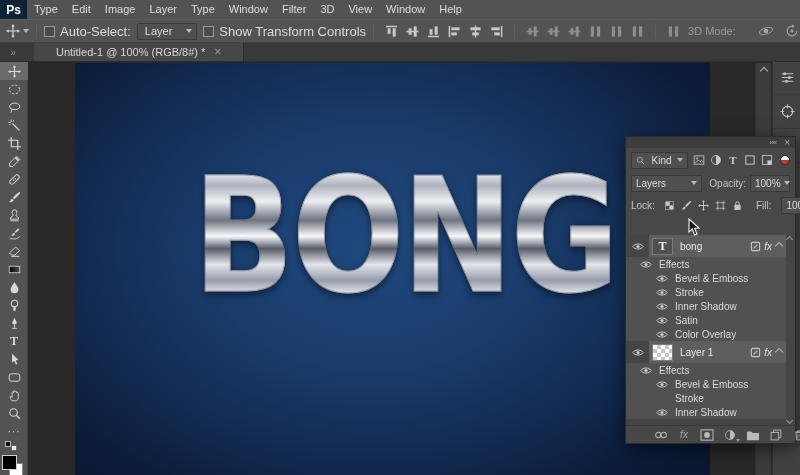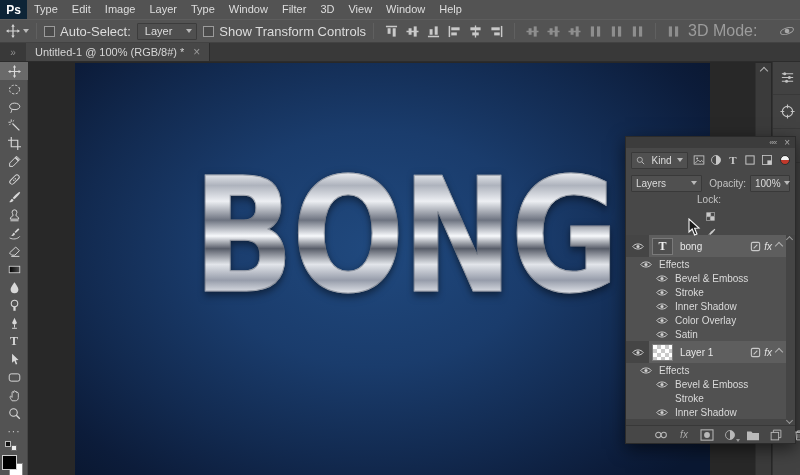--- a/index.html
+++ b/index.html
@@ -21,29 +21,29 @@
   .chkbox { width:11px; height:11px; border:1px solid #9b9b9b; background:#4a4a4a; margin-right:5px; flex:none; }
   .ob-label { font-size:13px; color:#dcdcdc; white-space:nowrap; }
   .ob-dd { height:17px; background:#4f4f4f; border:1px solid #3c3c3c; border-radius:1px; display:flex; align-items:center; padding:0 4px 0 7px; margin:0 6px; color:#dcdcdc; font-size:11px; }
   .ob-dd .dd-chev { margin-left:14px; }
   .al-ic { width:13px; height:13px; color:#c9c9c9; margin:0 4px; flex:none; }
   .al-ic svg { width:100%; height:100%; display:block; }
   .dim { color:#8e8e8e; }
   .r90 svg { transform:rotate(90deg); }
   .flipx svg { transform:scaleX(-1); }
   .flipy svg { transform:rotate(90deg) scaleX(-1); }
-  .mode3d { font-size:16px; color:#9c9c9c; margin:0 17px 0 4px; white-space:nowrap; }
+  .mode3d { font-size:11px; color:#9c9c9c; margin:0 17px 0 4px; white-space:nowrap; }
   .ic3d { width:16px; height:14px; color:#a8a8a8; margin:0 5px; flex:none; }
   .ic3d svg { width:100%; height:100%; display:block; }
 
   
   .tabbar { position:absolute; left:0; top:43px; width:800px; height:19px; background:#393939; border-bottom:1px solid #2c2c2c; display:flex; align-items:stretch; z-index:40; }
   .tab-over { width:26px; color:#8f8f8f; font-size:10px; line-height:19px; text-align:center; }
   .tab-over::before { content:"\00BB"; }
-  .doctab { background:#474747; color:#d6d6d6; font-size:11px; line-height:18px; padding:0 9px; display:flex; align-items:center; border-right:1px solid #2c2c2c; }
+  .doctab { background:#474747; color:#d6d6d6; font-size:11px; line-height:18px; padding:0 22px; display:flex; align-items:center; border-right:1px solid #2c2c2c;margin-left:8px; }
   .tab-close { color:#9a9a9a; font-size:12px; margin-left:9px; }
   .tab-close::before { content:"\00D7"; }
 
   
   .toolbar { position:absolute; left:0; top:62px; width:28px; height:413px; background:#535353; border-right:1px solid #454545; z-index:40; }
   .tool { width:28px; height:18px; display:flex; align-items:center; justify-content:center; color:#d8d8d8; }
   .tool svg { width:13px; height:13px; display:block; }
   .tool.sel { background:#6a6a6a; }
   .tool-t { font-size:12px; font-weight:bold; font-family:"Liberation Serif", serif; }
   .tool-dots { color:#cfcfcf; font-size:10px; letter-spacing:1px; }
@@ -94,21 +94,21 @@
   .lp-dd-kind .mag svg { width:100%; height:100%; display:block; }
   .lp-dd .grow { flex:1; }
   .fic { width:12px; height:12px; color:#c9c9c9; flex:none; }
   .fic svg { width:100%; height:100%; display:block; }
   .fic-t { font-size:11px; font-weight:bold; line-height:12px; text-align:center; font-family:"Liberation Serif", serif; }
   .ftoggle { width:10px; height:10px; border-radius:50%; background:linear-gradient(180deg,#f3f3f3 55%, #c0392b 55%); border:1px solid #2e2e2e; margin-left:2px; flex:none; }
   .lp-blend { height:22px; }
   .lp-dd-blend { width:88px; }
   .lp-lbl { color:#c3c3c3; margin:0 3px 0 7px; white-space:nowrap; }
   .lp-dd-num { width:40px; margin-left:1px; }
-  .lp-lock { height:22px; gap:6px;flex-direction:column; }
+  .lp-lock { height:22px; gap:6px; }
   .lic { width:11px; height:11px; color:#c9c9c9; flex:none; }
   .lic svg { width:100%; height:100%; display:block; }
   .lp-rows { position:absolute; left:0; top:98px; width:169px; height:192px; background:#454545; overflow:hidden; }
   .lrow { display:flex; align-items:center; }
   .lrow .gutter { width:23px; flex:none; display:flex; align-items:center; justify-content:center; color:#cfcfcf; }
   .eye { width:12px; height:9px; color:#cfcfcf; }
   .eye svg { width:100%; height:100%; display:block; }
   .lrow-layer { height:22px; }
   .lrow-layer .body { flex:1; height:22px; background:#5e5e5e; display:flex; align-items:center; padding:0 4px 0 3px; margin-right:9px; }
   .thumb { width:21px; height:17px; border:1px solid #7a7a7a; background:#4f4f4f; display:flex; align-items:center; justify-content:center; margin-right:7px; flex:none; }
@@ -753,31 +753,31 @@
             <span class="sublbl">Inner Shadow</span>
           </span>
       </div>
       <div class="lrow lrow-sub">
         <span class="body">
             <span class="eye e2">
               <svg>
                 <use href="#i-eye"></use>
               </svg>
             </span>
+            <span class="sublbl">Satin</span>
+          </span>
+      </div>
+      <div class="lrow lrow-sub">
+        <span class="body">
+            <span class="eye e2">
+              <svg>
+                <use href="#i-eye"></use>
+              </svg>
+            </span>
             <span class="sublbl">Color Overlay</span>
-          </span>
-      </div>
-      <div class="lrow lrow-sub">
-        <span class="body">
-            <span class="eye e2">
-              <svg>
-                <use href="#i-eye"></use>
-              </svg>
-            </span>
-            <span class="sublbl">Satin</span>
           </span>
       </div>
 
       <div class="lrow lrow-layer">
         <span class="gutter">
             <span class="eye">
               <svg>
                 <use href="#i-eye"></use>
               </svg>
             </span>

